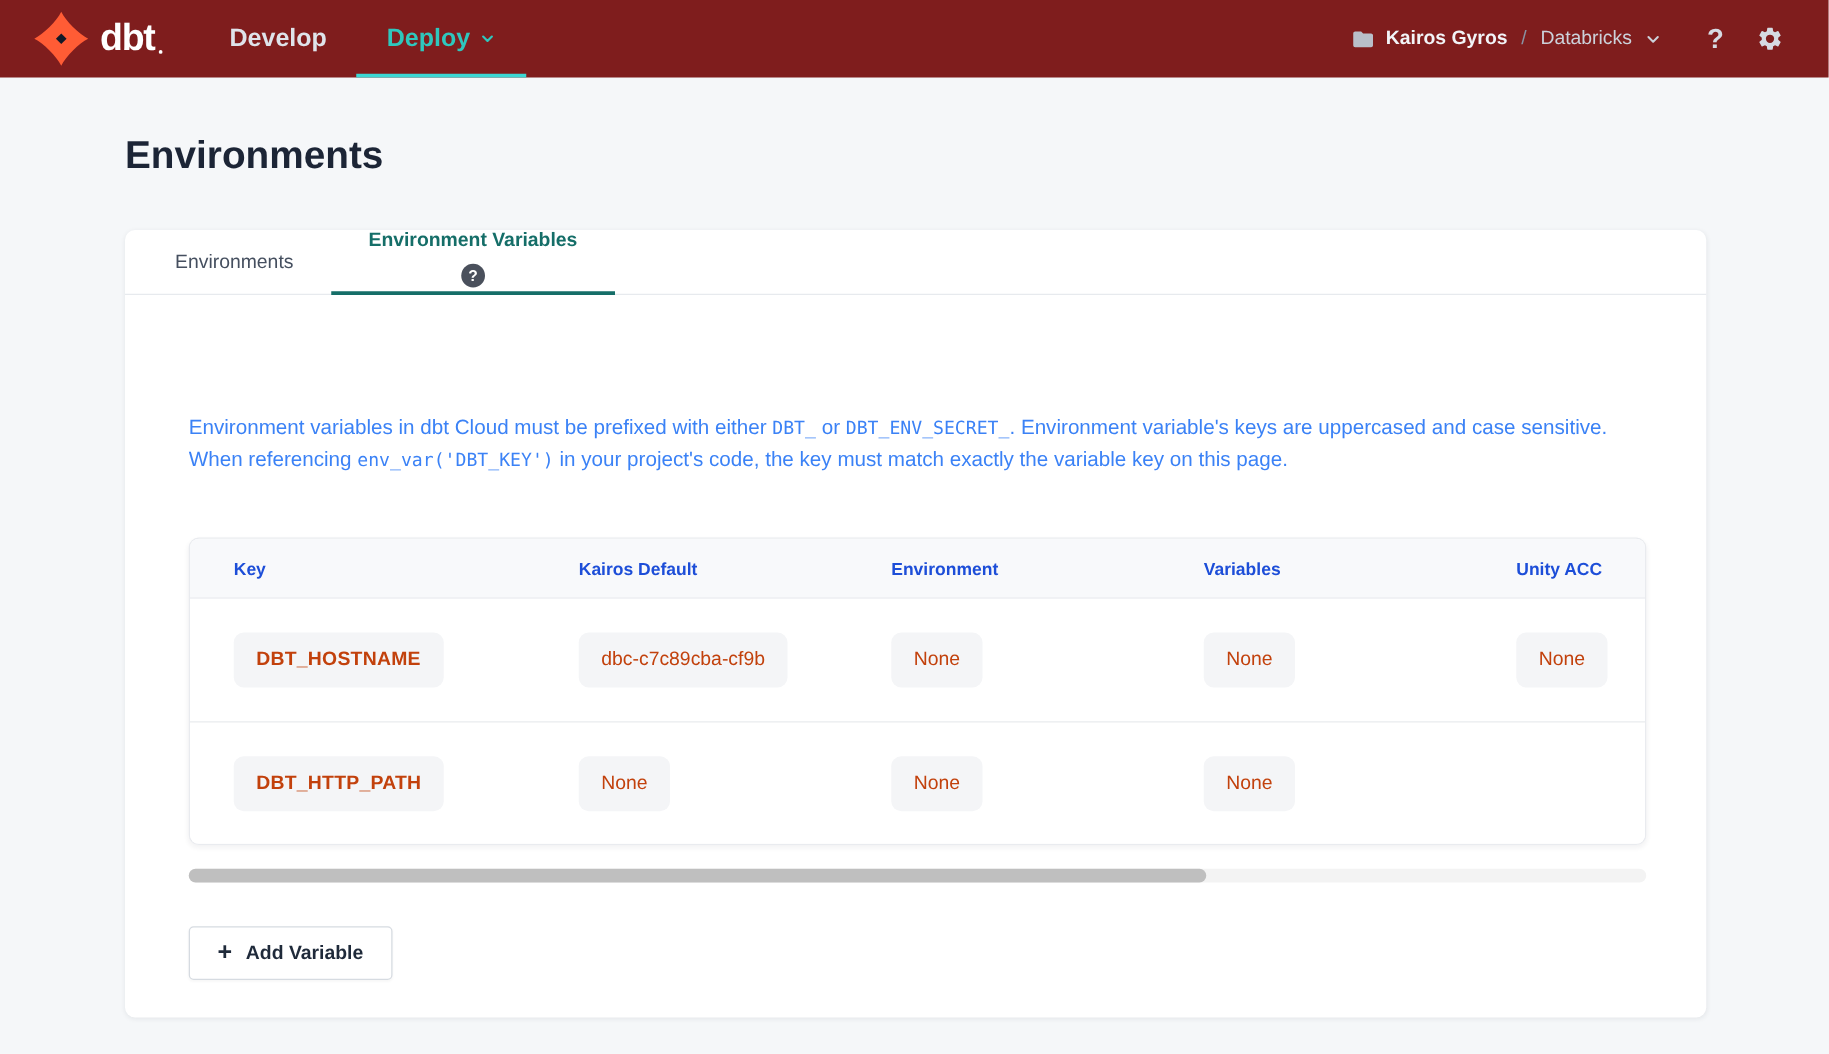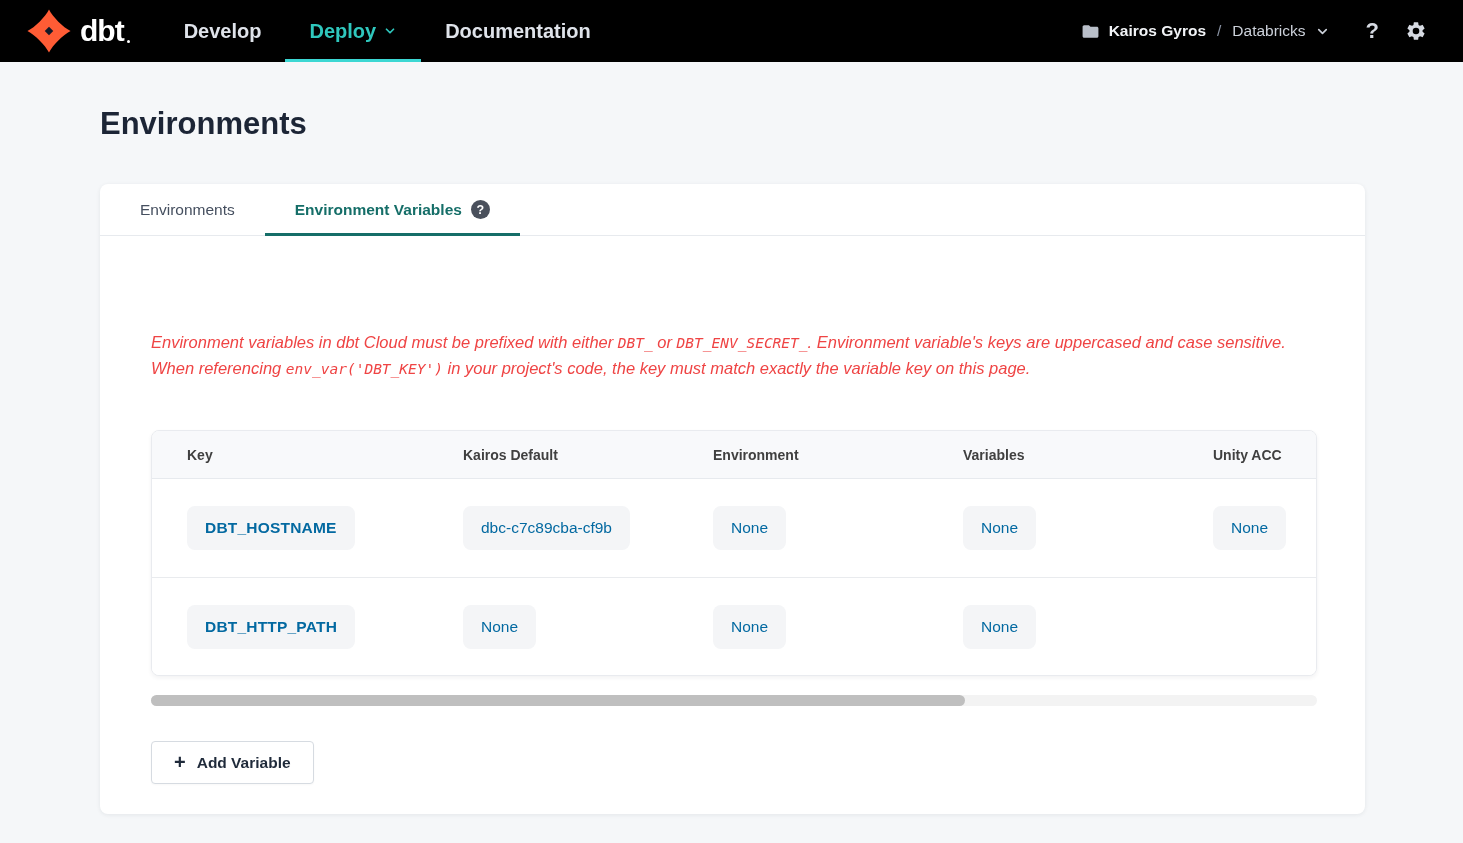--- a/index.html
+++ b/index.html
@@ -1,20 +1,20 @@
 <!DOCTYPE html>
 <html><head>
 <meta charset="utf-8">
 <style>
   * { margin:0; padding:0; box-sizing:border-box; }
   html,body { width:1463px; height:843px; overflow:hidden; background:#f5f7f9;
     font-family:"Liberation Sans", sans-serif; }
 
   
-  .navbar { height:62px; background:#000000; display:flex; align-items:stretch;
+  .navbar { height:62px; background:#7f1d1d; display:flex; align-items:stretch;
     padding:0 36px 0 26px; }
   .brand { display:flex; align-items:center; gap:8px; margin-right:30px; cursor:pointer; }
   .brand-text { color:#fff; font-size:30px; font-weight:700; letter-spacing:-1px; position:relative; padding-right:6px; }
   .brand-text::after { content:""; position:absolute; right:0; bottom:5px; width:3px; height:3px;
     background:#fff; border-radius:50%; }
   .nav-item { display:flex; align-items:center; gap:7px; padding:0 24px; color:#dfe3ea;
     font-size:20px; font-weight:600; position:relative; cursor:pointer; }
   .nav-item.active { color:#2fc7bd; }
   .nav-item.active::after { content:""; position:absolute; left:0; right:0; bottom:0;
     height:3px; background:#3cd7d3; }
@@ -29,45 +29,45 @@
 
   
   .page-title { margin:44px 0 0 100px; font-size:31px; font-weight:700; color:#1c2536; }
 
   .card { margin:42px 98px 0 100px; background:#fff; border-radius:8px;
     box-shadow:0 1px 4px rgba(27,37,54,.08); padding-bottom:30px; }
 
   .tabs { height:52px; border-bottom:1px solid #e7eaee; display:flex; padding-left:10px; }
   .tab { display:flex; align-items:center; gap:9px; padding:0 30px; font-size:15.5px;
     color:#454f5f; cursor:pointer; position:relative; }
-  .tab.active { color:#156e68; font-weight:700; }
+  .tab.active { color:#156e68; font-weight:700;flex-direction:column; }
   .tab.active::after { content:""; position:absolute; left:0; right:0; bottom:-1px;
     height:3px; background:#156e68; }
   .help-circle { width:19px; height:19px; border-radius:50%; background:#4a505c; color:#fff;
     font-size:12.5px; font-weight:700; display:flex; align-items:center; justify-content:center; }
 
   .content { padding:94px 48px 0 51px; }
-  .desc { width:1166px; color:#ef4444; font-size:16.5px; line-height:25px;font-style:italic; }
+  .desc { width:1166px; color:#3b82f6; font-size:16.5px; line-height:25px; }
   .mono { font-family:"DejaVu Sans Mono", monospace; font-size:14.5px; }
 
   
   .table-wrap { margin-top:48px; width:1166px; border:1px solid #e9ebef; border-radius:8px;
     box-shadow:0 2px 4px rgba(27,37,54,.06); overflow:hidden; background:#fff; }
   .tbl { width:1400px; }
   .thead { display:flex; height:48px; background:#f8f9fb; border-bottom:1px solid #e7eaee;
     align-items:center; }
-  .th { font-size:14px; font-weight:700; color:#404040; padding-left:30px; }
+  .th { font-size:14px; font-weight:700; color:#1d4ed8; padding-left:30px; }
   .trow { display:flex; height:98px; align-items:center; background:#fff; }
   .trow + .trow { border-top:1px solid #e9ebee; }
   .td { padding-left:30px; }
   .c0 { width:281px; padding-left:35px; }
   .c1,.c2,.c3 { width:250px; }
   .c4 { width:369px; }
   .pill { display:inline-block; background:#f4f5f7; border-radius:8px; padding:13px 18px;
-    font-size:15.5px; color:#0369a1; cursor:pointer; }
+    font-size:15.5px; color:#c2410c; cursor:pointer; }
   .pill.key { font-weight:700; letter-spacing:.2px; }
 
   .hscroll { margin-top:19px; width:1166px; height:11px; background:#f3f3f3;
     border-radius:6px; position:relative; cursor:pointer; }
   .hscroll-thumb { position:absolute; left:0; top:0; width:814px; height:11px;
     background:#bfbfbf; border-radius:6px; cursor:grab; }
 
   .add-btn { margin-top:35px; display:inline-flex; align-items:center; gap:11px; height:43px;
     padding:0 22px; background:#fff; border:1px solid #d6dbe1; border-radius:4px;
     font-size:15.5px; font-weight:600; color:#1f2a3a; cursor:pointer;
@@ -93,23 +93,20 @@
   <div class="nav-item">
     <span>Develop</span>
   </div>
   <div class="nav-item active">
     <span>Deploy</span>
     <span>
       <svg width="14" height="14" viewBox="0 0 24 24" fill="none" stroke="#2fc7bd" stroke-width="3" stroke-linecap="round" stroke-linejoin="round">
           <path d="M6 9l6 6 6-6"></path>
         </svg>
     </span>
-  </div>
-  <div class="nav-item">
-    <span>Documentation</span>
   </div>
 
   <div class="nav-right">
     <div class="acct">
       <span>
         <svg width="19" height="19" viewBox="0 0 24 24" fill="#b9bfc9">
             <path d="M10 4H4c-1.1 0-2 .9-2 2v12c0 1.1.9 2 2 2h16c1.1 0 2-.9 2-2V8c0-1.1-.9-2-2-2h-8l-2-2z"></path>
           </svg>
       </span>
       <span class="proj">Kairos Gyros</span>

